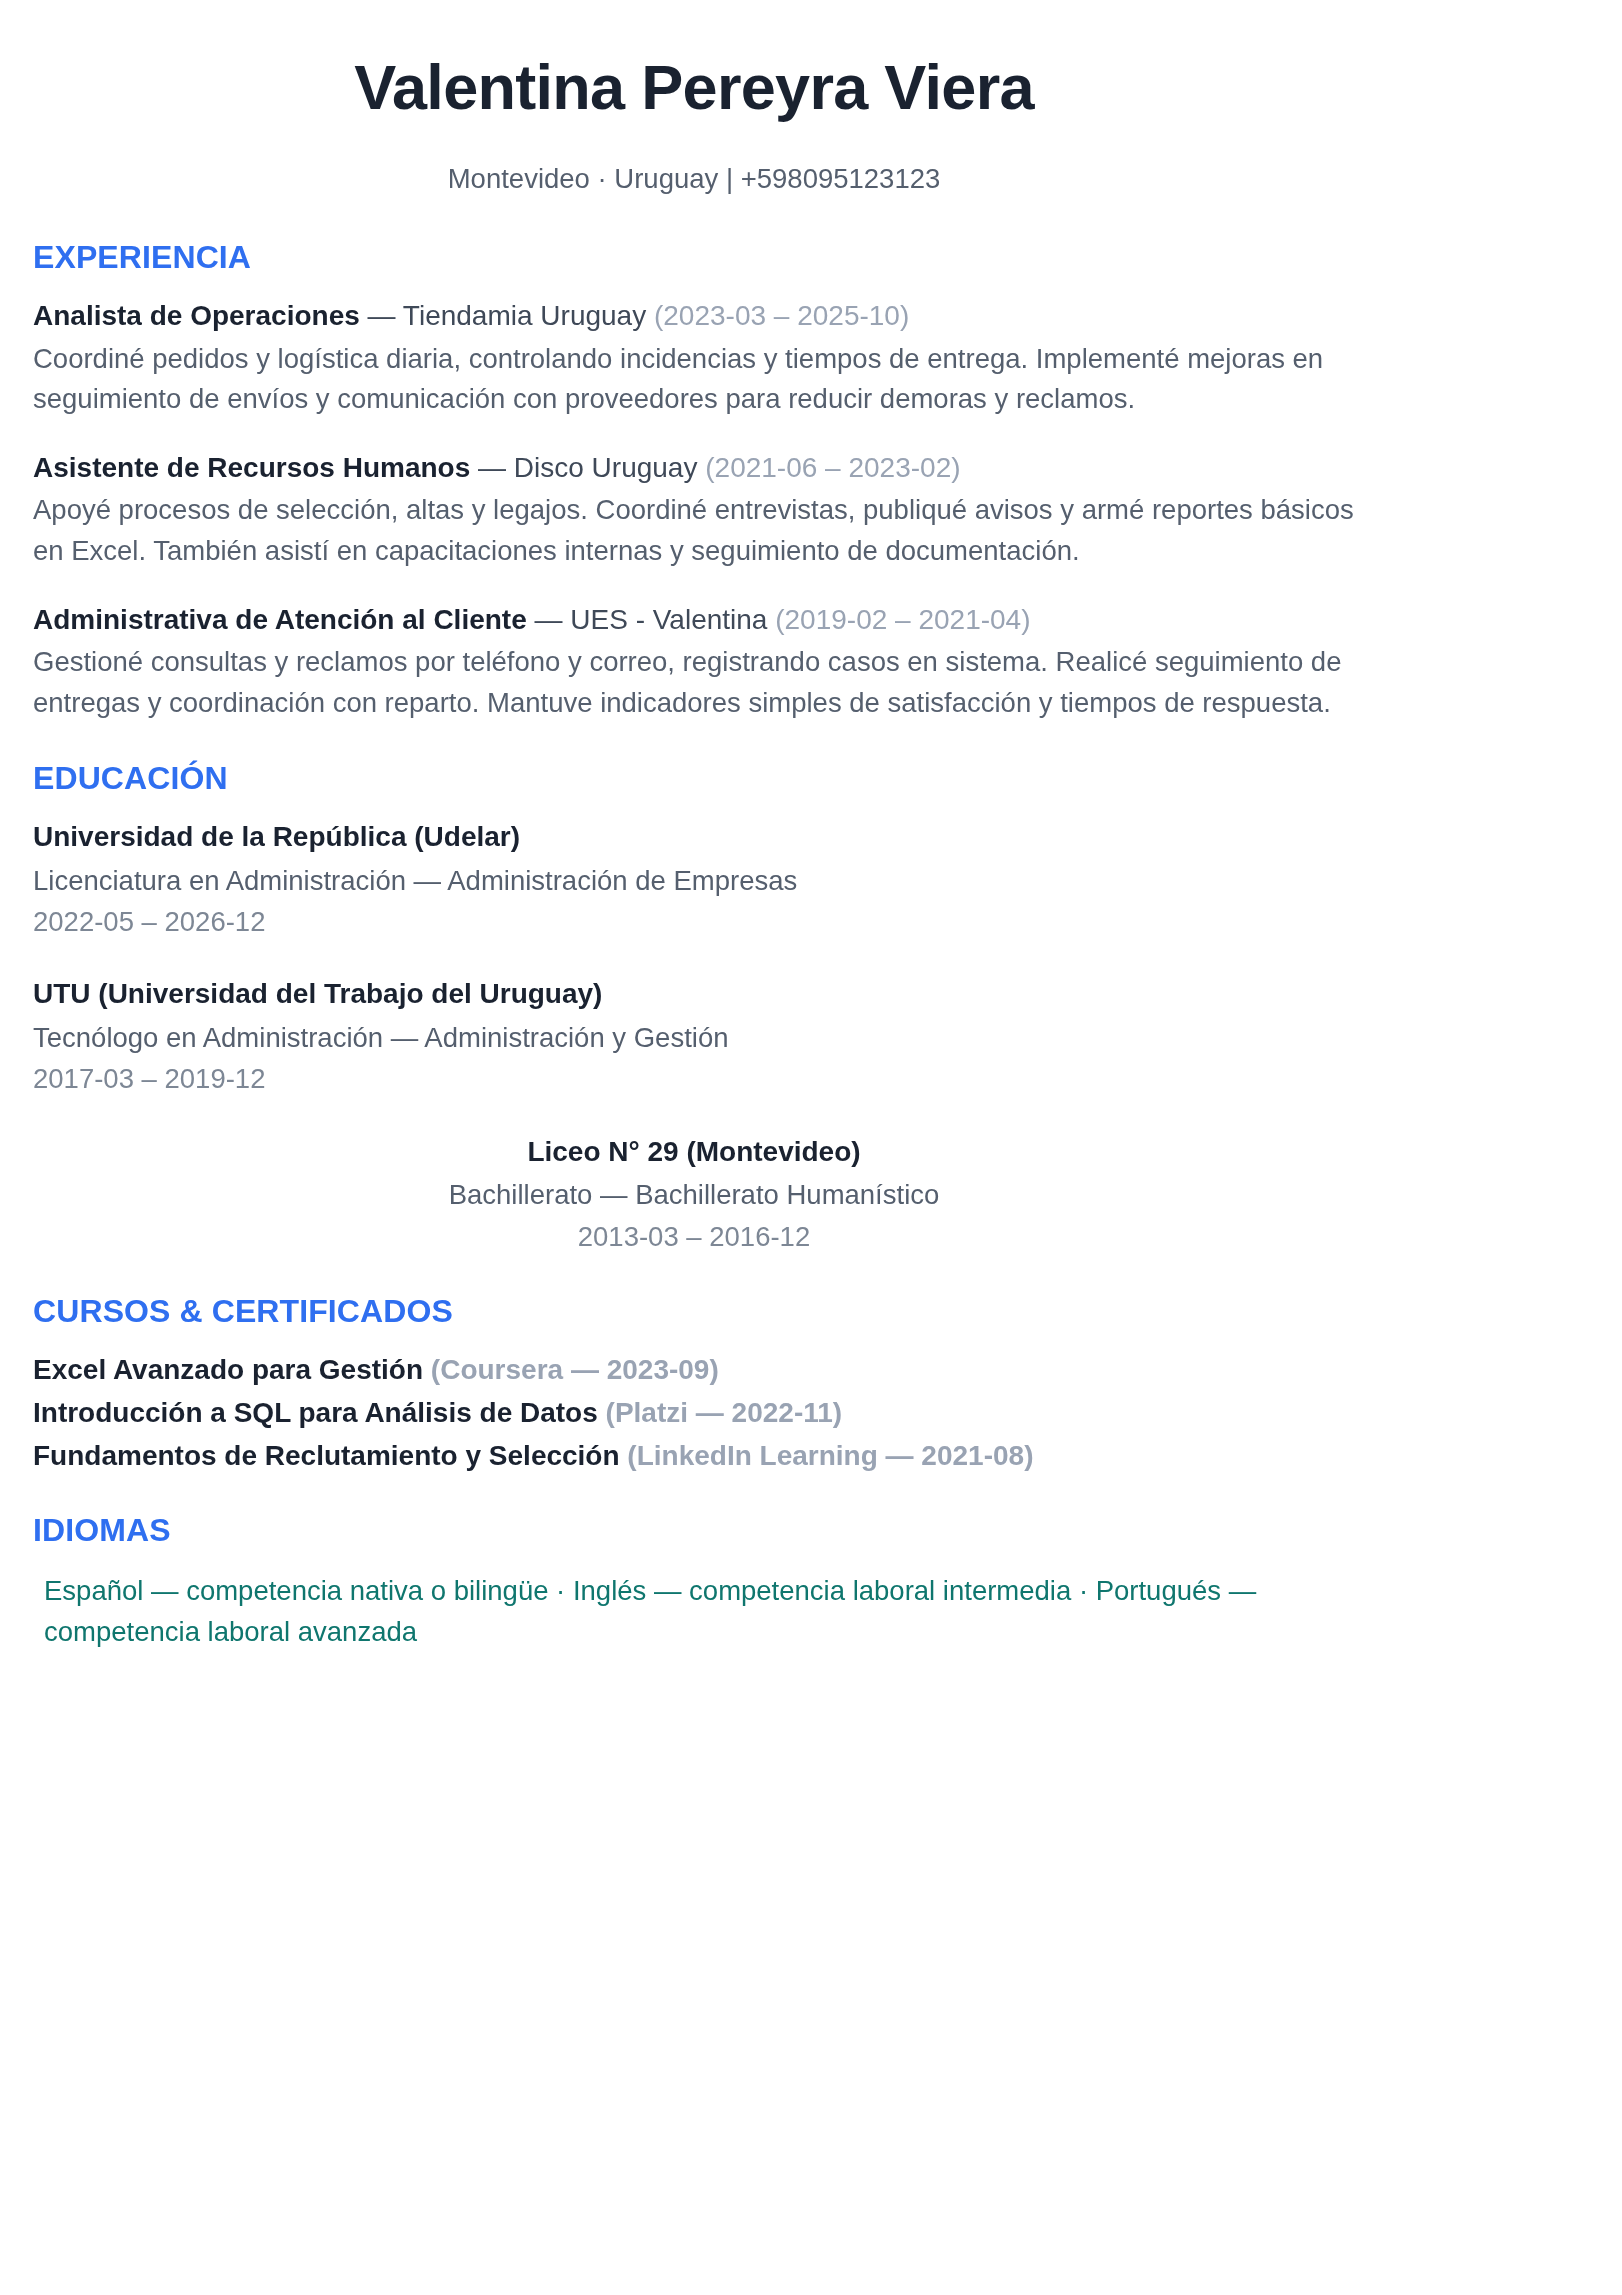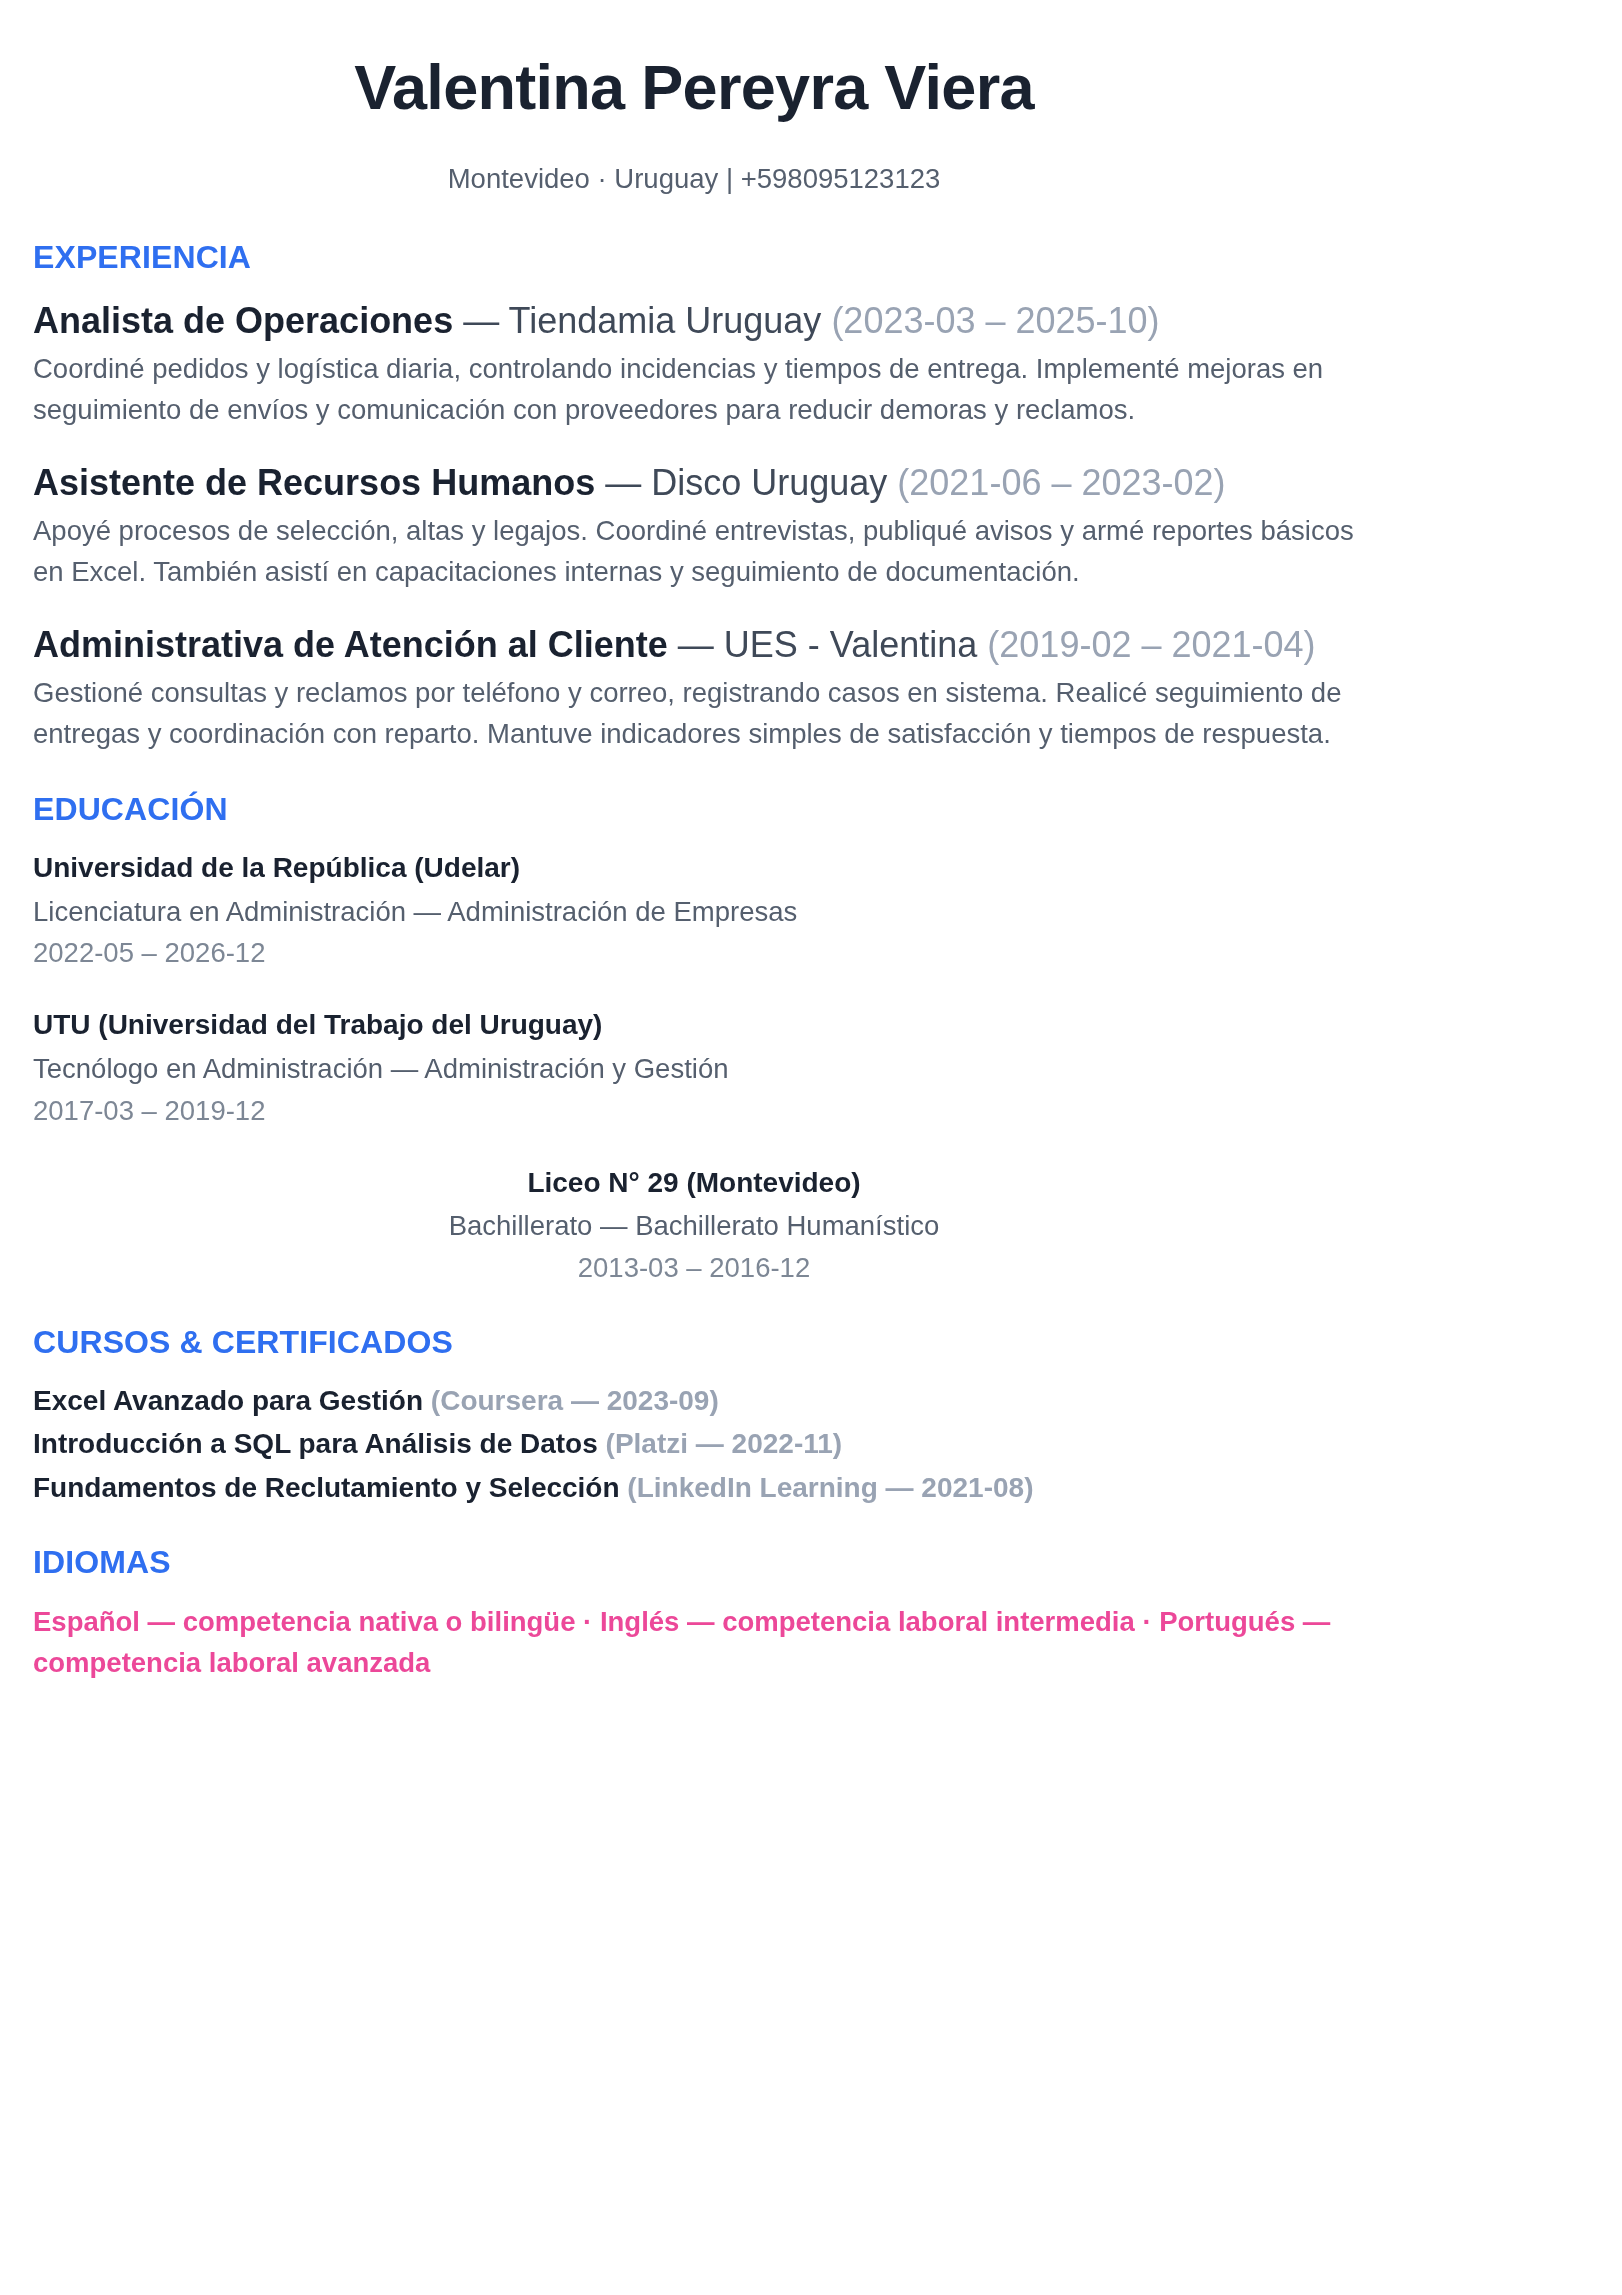--- a/index.html
+++ b/index.html
@@ -54,21 +54,21 @@
     line-height: 1.15;
   }
   .section-title.tight-top { margin-top: 37px; }
 
   
   .entry {
     margin: 0 0 30px 0;
   }
   .entry:last-child { margin-bottom: 0; }
   .entry-head {
-    font-size: 36px;
+    font-size: 28px;
     line-height: 1.3;
     color: #1a2230;
     margin: 0 0 3.9px 0;
   }
   .entry-role {
     font-weight: bold;
     color: #1a2230;
   }
   .entry-sep {
     font-weight: normal;
@@ -126,26 +126,25 @@
     font-weight: bold;
     color: #1a2230;
   }
   .course-meta {
     font-weight: bold;
     color: #99a3b3;
   }
 
   
   .langs {
-    margin: 0;
+    margin: 11px;
     font-size: 27.5px;
     line-height: 1.48;
-    color: #ec4899;
+    color: #0f766e;
     max-width: 1551px;
-    font-weight: bold;
   }
 </style>
 </head>
 <body>
 
 <div class="page">
 
   <h1 class="cv-name">Valentina Pereyra Viera</h1>
   <div class="cv-contact">Montevideo · Uruguay | +598095123123</div>
 

